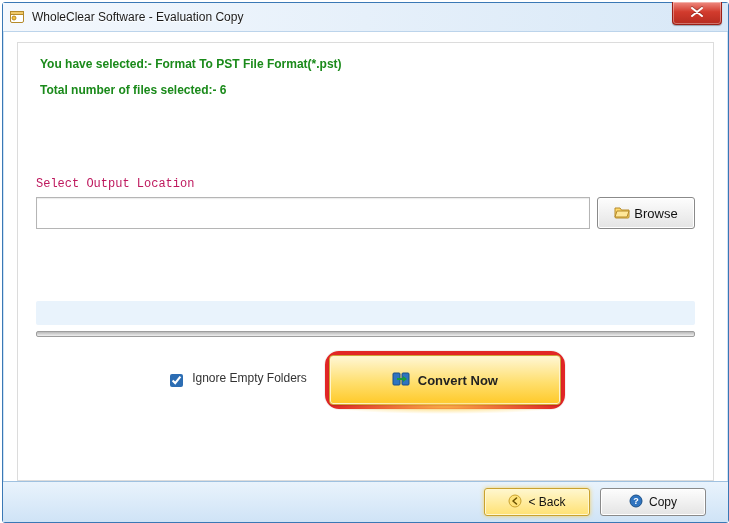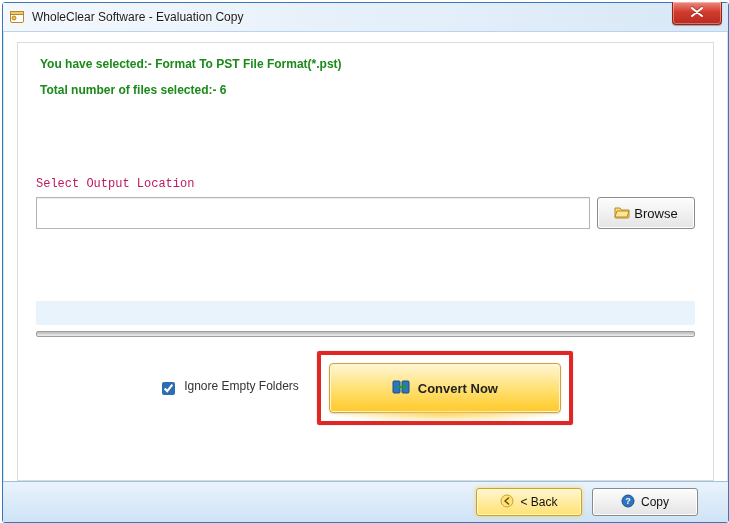--- a/index.html
+++ b/index.html
@@ -105,23 +105,23 @@
   }
 
   .action-row{
     margin-top:14px;
     display:flex;align-items:center;justify-content:center;gap:18px;
   }
   .ignore-wrap{display:flex;gap:6px;color:#333;font-size:12px}
   .ignore-wrap input{accent-color:#2c6db3}
 
   .convert-frame{
-    padding:8px;
+    padding:0;
     border:4px solid var(--red-hl);
-    border-radius:2px;
+    border-radius:14px;
     box-shadow:0 0 0 1px rgba(0,0,0,.05);
     display:inline-block;
   }
   .convert-btn{
     width:230px;height:48px;
     border:1px solid #d0a238;
     border-radius:4px;
     background:linear-gradient(var(--yellow-top),var(--yellow-mid) 55%,var(--yellow-bot));
     box-shadow:inset 0 0 0 1px #fff5cc, 0 1px 2px rgba(0,0,0,.15);
     display:flex;align-items:center;justify-content:center;gap:8px;
@@ -133,21 +133,21 @@
     position:absolute;left:-2px;right:-2px;bottom:-10px;height:14px;
     background:radial-gradient(ellipse at center, rgba(255,210,80,.8), rgba(255,210,80,0) 70%);
     pointer-events:none;
   }
 
   .footer{
     height:40px;
     border-top:1px solid var(--footer-border);
     background:linear-gradient(var(--footer-top),var(--footer-bot));
     display:flex;align-items:center;justify-content:flex-end;gap:10px;
-    padding:0 30px;
+    padding:0 22px;
   }
   .fbtn{
     height:26px;min-width:84px;
     border:1px solid var(--btn-border);border-radius:3px;
     background:linear-gradient(var(--btn-top),var(--btn-bot));
     box-shadow:inset 0 0 0 1px #fff;
     display:flex;align-items:center;justify-content:center;gap:6px;
     font-size:12px;color:#111;padding:0 10px;cursor:default;
   }
   .fbtn.back{background:linear-gradient(#fff7cf,#ffe172);border-color:#caa22e;box-shadow:inset 0 0 0 1px #fff7d0, 0 0 4px rgba(255,200,40,.7)}

